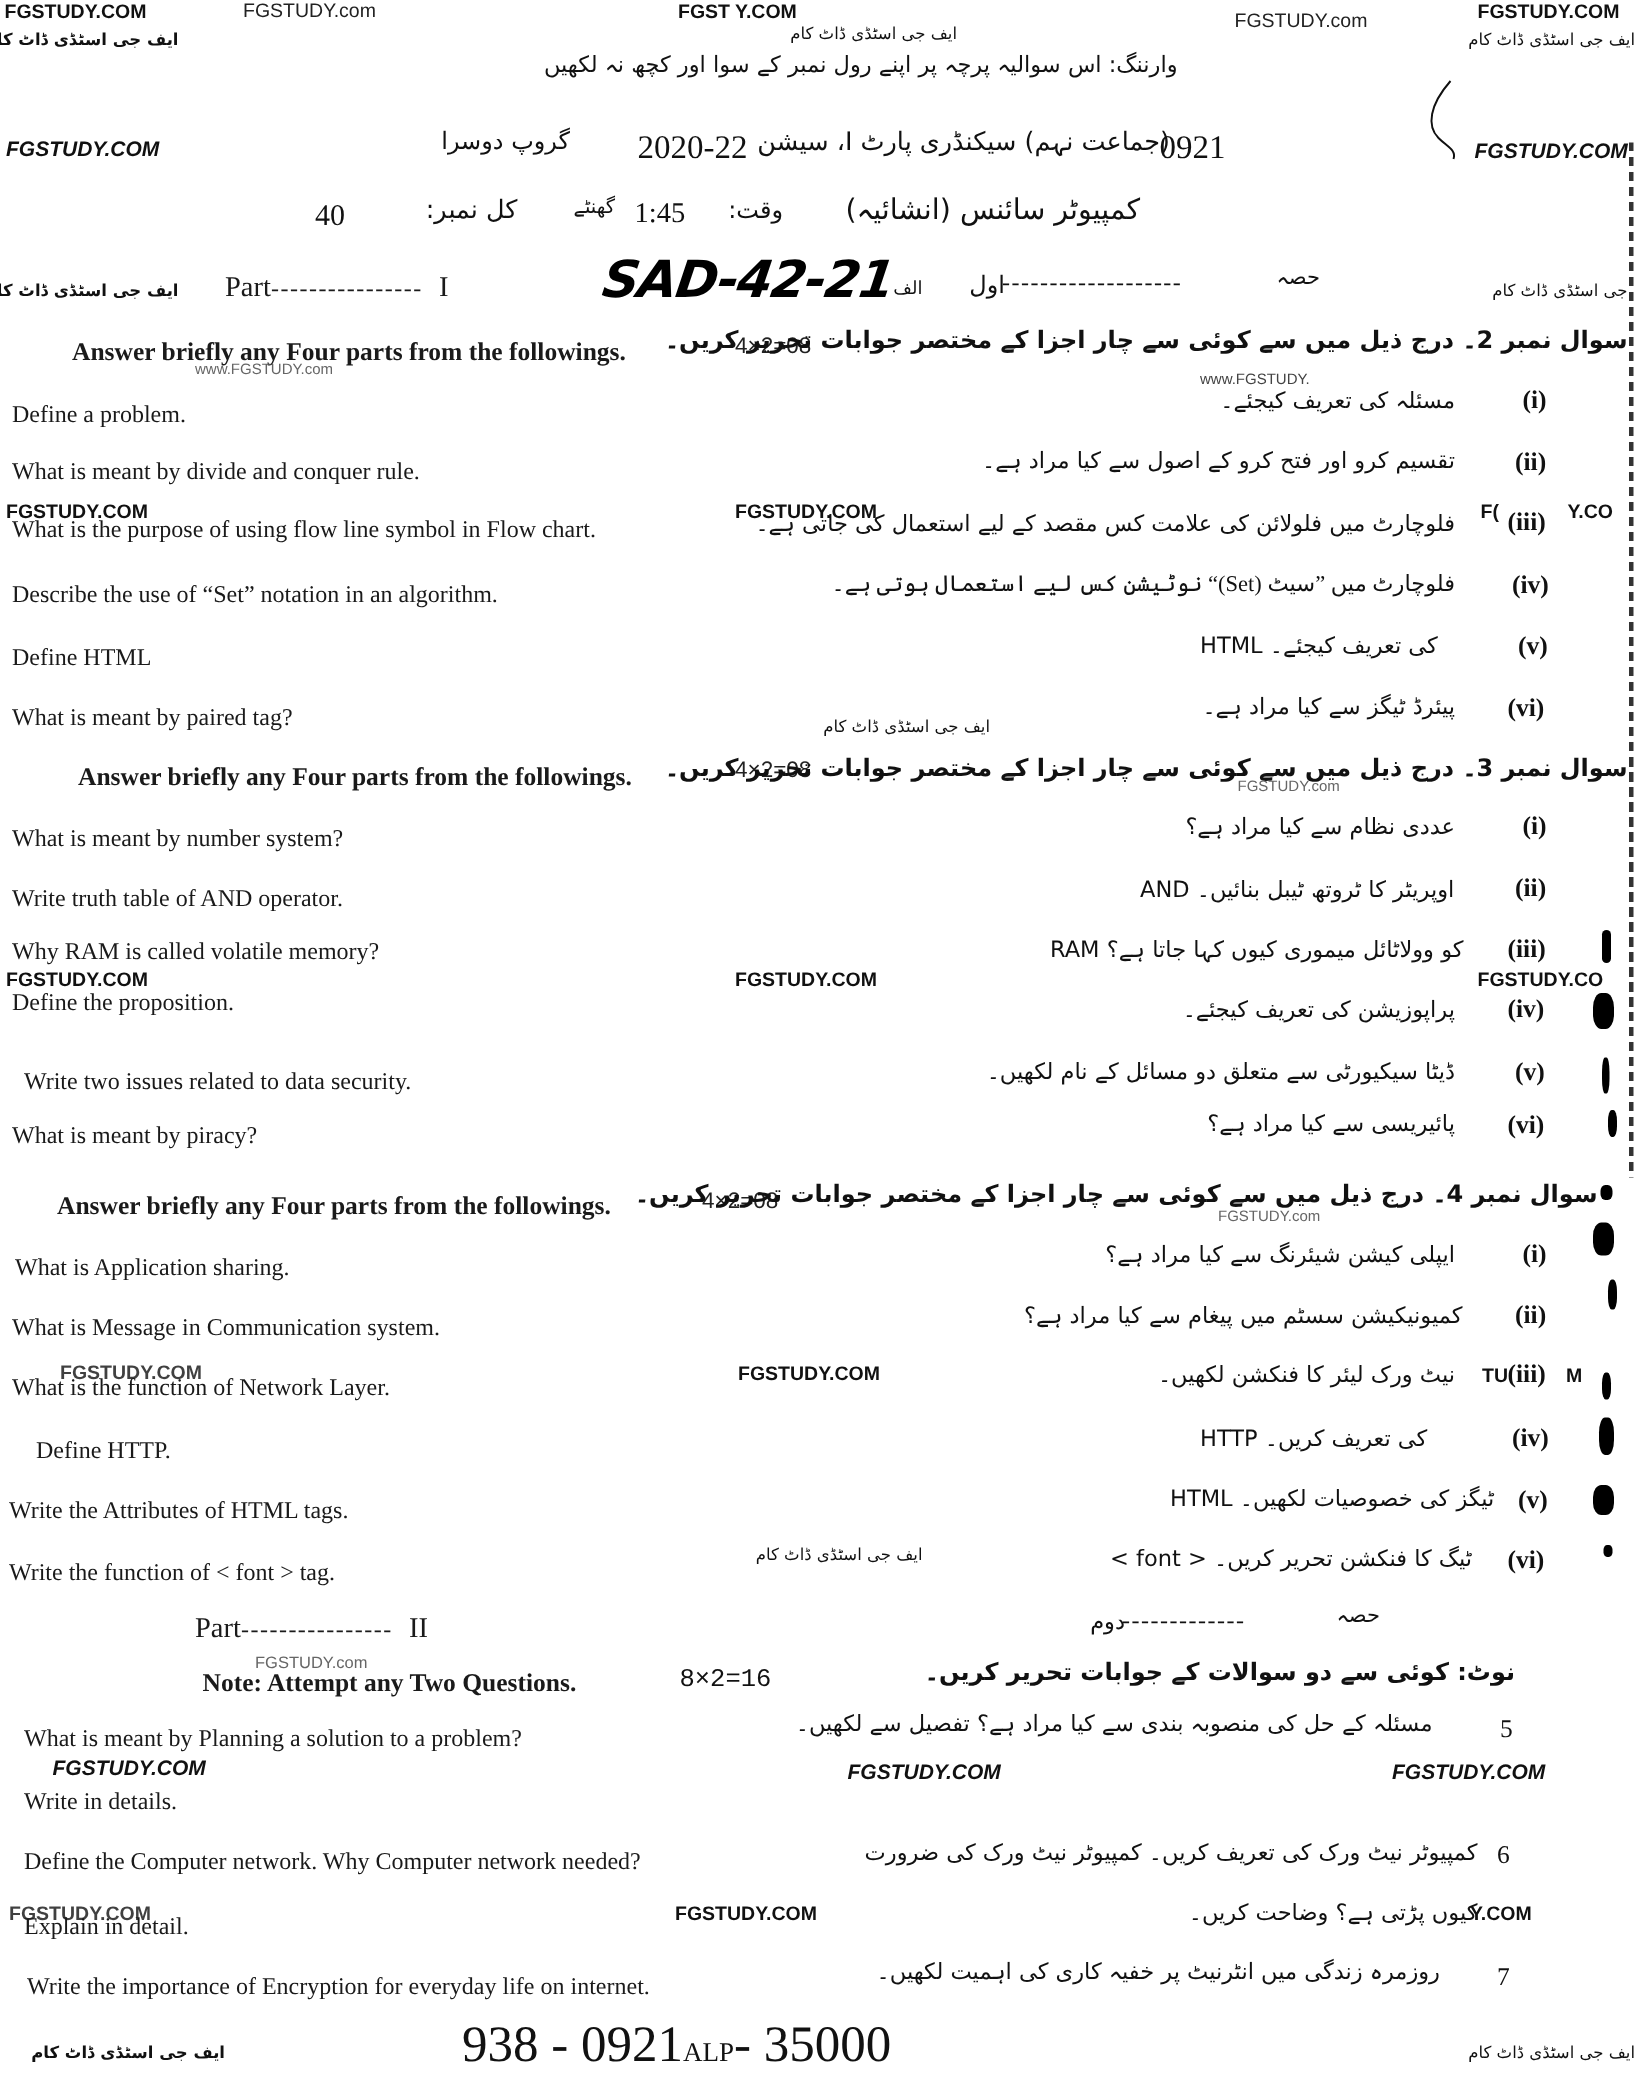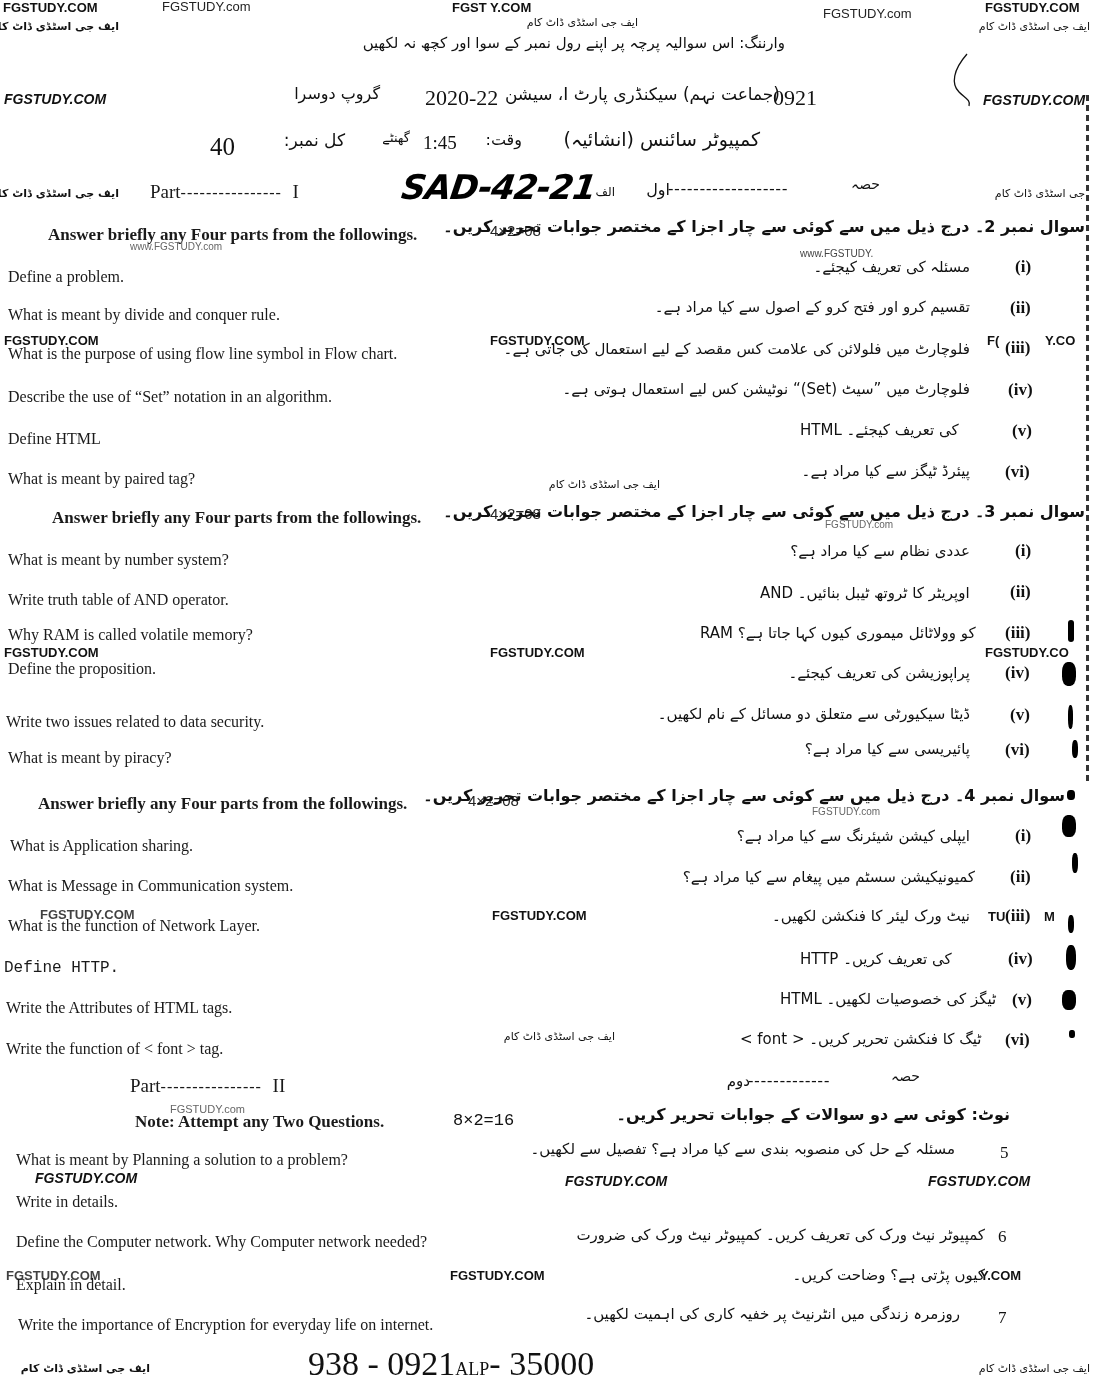--- a/index.html
+++ b/index.html
@@ -46,21 +46,21 @@
 <div class="abs wm wm-i" style="left:4px;top:91px;">FGSTUDY.COM</div>
 <div class="abs ur" style="left:280px;top:84px;width:100px;font-size:16px;">گروپ دوسرا</div>
 
 <div class="abs num" style="left:425px;top:85px;font-size:22px;">2020-22</div>
 <div class="abs ur" style="left:510px;top:84px;width:270px;font-size:17px;">(جماعت نہم) سیکنڈری پارٹ I، سیشن</div>
 <div class="abs num" style="left:773px;top:85px;font-size:22px;">0921</div>
 
 <div class="abs wm wm-i" style="left:983px;top:92px;">FGSTUDY.COM</div>
 
 <div class="abs ur" style="left:255px;top:130px;width:90px;font-size:17px;">کل نمبر:</div>
-<div class="abs num" style="left:210px;top:133px;font-size:25px;">40</div>
+<div class="abs num" style="left:210px;top:133px;font-size:20px;">40</div>
 
 <div class="abs ur" style="left:360px;top:130px;width:50px;font-size:13px;">گھنٹے</div>
 <div class="abs num" style="left:423px;top:132px;font-size:19px;">1:45</div>
 <div class="abs ur" style="left:472px;top:130px;width:50px;font-size:16px;">وقت:</div>
 
 <div class="abs ur" style="left:540px;top:128px;width:220px;font-size:19px;">کمپیوٹر سائنس (انشائیہ)</div>
 
 <div class="abs ur ur-sm" style="left:4px;top:187px;width:115px;font-weight:bold;">ایف جی اسٹڈی ڈاٹ کام</div>
 <div class="abs en" style="left:150px;top:181px;font-size:19px;">
   <span>Part</span><span class="dashes">----------------</span>
@@ -89,21 +89,21 @@
 
 <div class="abs wm" style="left:4px;top:333px;">FGSTUDY.COM</div>
 <div class="abs wm" style="left:490px;top:333px;">FGSTUDY.COM</div>
 <div class="abs en" style="left:8px;top:345px;">What is the purpose of using flow line symbol in Flow chart.</div>
 <div class="abs ur" style="left:570px;top:340px;width:400px;">فلوچارٹ میں فلولائن کی علامت کس مقصد کے لیے استعمال کی جاتی ہے۔</div>
 <div class="abs wm" style="left:987px;top:333px;">F(</div>
 <div class="abs roman" style="left:1005px;top:338px;">(iii)</div>
 <div class="abs wm" style="left:1045px;top:333px;">Y.CO</div>
 
 <div class="abs en" style="left:8px;top:388px;text-align:right;">Describe the use of “Set” notation in an algorithm.</div>
-<div class="abs ur" style="left:600px;top:380px;width:370px;">فلوچارٹ میں ”سیٹ (Set)“ نوٹیشن کس لیے استعمال ہوتی ہے۔</div>
+<div class="abs ur" style="left:600px;top:380px;width:370px;font-family:Liberation Serif, serif;">فلوچارٹ میں ”سیٹ (Set)“ نوٹیشن کس لیے استعمال ہوتی ہے۔</div>
 <div class="abs roman" style="left:1008px;top:380px;">(iv)</div>
 
 <div class="abs en" style="left:8px;top:430px;text-align:center;">Define HTML</div>
 <div class="abs ur" style="left:800px;top:421px;width:170px;">HTML کی تعریف کیجئے۔</div>
 <div class="abs roman" style="left:1012px;top:421px;">(v)</div>
 
 <div class="abs en" style="left:8px;top:470px;">What is meant by paired tag?</div>
 <div class="abs ur ur-sm" style="left:530px;top:478px;width:130px;">ایف جی اسٹڈی ڈاٹ کام</div>
 <div class="abs ur" style="left:790px;top:462px;width:180px;">پیئرڈ ٹیگز سے کیا مراد ہے۔</div>
 <div class="abs roman" style="left:1005px;top:462px;">(vi)</div>
@@ -125,21 +125,21 @@
 <div class="abs ur" style="left:700px;top:624px;width:270px;">RAM کو وولاٹائل میموری کیوں کہا جاتا ہے؟</div>
 <div class="abs roman" style="left:1005px;top:623px;">(iii)</div>
 <div class="abs wm" style="left:4px;top:645px;">FGSTUDY.COM</div>
 <div class="abs wm" style="left:490px;top:645px;">FGSTUDY.COM</div>
 <div class="abs wm" style="left:985px;top:645px;">FGSTUDY.CO</div>
 
 <div class="abs en" style="left:8px;top:660px;">Define the proposition.</div>
 <div class="abs ur" style="left:770px;top:664px;width:200px;">پراپوزیشن کی تعریف کیجئے۔</div>
 <div class="abs roman" style="left:1005px;top:663px;">(iv)</div>
 
-<div class="abs en" style="left:6px;top:713px;">Write two issues related to data security.</div>
+<div class="abs en" style="left:16px;top:713px;">Write two issues related to data security.</div>
 <div class="abs ur" style="left:700px;top:705px;width:270px;">ڈیٹا سیکیورٹی سے متعلق دو مسائل کے نام لکھیں۔</div>
 <div class="abs roman" style="left:1010px;top:705px;">(v)</div>
 
 <div class="abs en" style="left:8px;top:749px;">What is meant by piracy?</div>
 <div class="abs ur" style="left:780px;top:740px;width:190px;">پائیریسی سے کیا مراد ہے؟</div>
 <div class="abs roman" style="left:1005px;top:740px;">(vi)</div>
 
 <div class="abs en en-b" style="left:38px;top:794px;">Answer briefly any Four parts from the followings.</div>
 <div class="abs wm-thin" style="left:468px;top:792px;font-size:15px;">4×2=08</div>
 <div class="abs ur ur-b" style="left:565px;top:786px;width:500px;">سوال نمبر 4۔ درج ذیل میں سے کوئی سے چار اجزا کے مختصر جوابات تحریر کریں۔</div>
@@ -154,21 +154,21 @@
 <div class="abs roman" style="left:1010px;top:867px;">(ii)</div>
 
 <div class="abs wm" style="left:40px;top:907px;opacity:0.8;">FGSTUDY.COM</div>
 <div class="abs wm" style="left:492px;top:908px;">FGSTUDY.COM</div>
 <div class="abs en" style="left:8px;top:917px;">What is the function of Network Layer.</div>
 <div class="abs ur" style="left:750px;top:907px;width:220px;">نیٹ ورک لیئر کا فنکشن لکھیں۔</div>
 <div class="abs wm" style="left:988px;top:909px;">TU</div>
 <div class="abs roman" style="left:1005px;top:906px;">(iii)</div>
 <div class="abs wm" style="left:1044px;top:909px;">M</div>
 
-<div class="abs en" style="left:4px;top:959px;font-family:Liberation Mono, monospace;">Define HTTP.</div>
+<div class="abs en" style="left:24px;top:959px;">Define HTTP.</div>
 <div class="abs ur" style="left:800px;top:950px;width:170px;">HTTP کی تعریف کریں۔</div>
 <div class="abs roman" style="left:1008px;top:949px;">(iv)</div>
 
 <div class="abs en" style="left:6px;top:999px;">Write the Attributes of HTML tags.</div>
 <div class="abs ur" style="left:780px;top:990px;width:190px;">HTML ٹیگز کی خصوصیات لکھیں۔</div>
 <div class="abs roman" style="left:1012px;top:990px;">(v)</div>
 
 <div class="abs en" style="left:6px;top:1040px;">Write the function of &lt; font &gt; tag.</div>
 <div class="abs ur ur-sm" style="left:495px;top:1030px;width:120px;">ایف جی اسٹڈی ڈاٹ کام</div>
 <div class="abs ur" style="left:740px;top:1030px;width:240px;">&lt; font &gt; ٹیگ کا فنکشن تحریر کریں۔</div>

